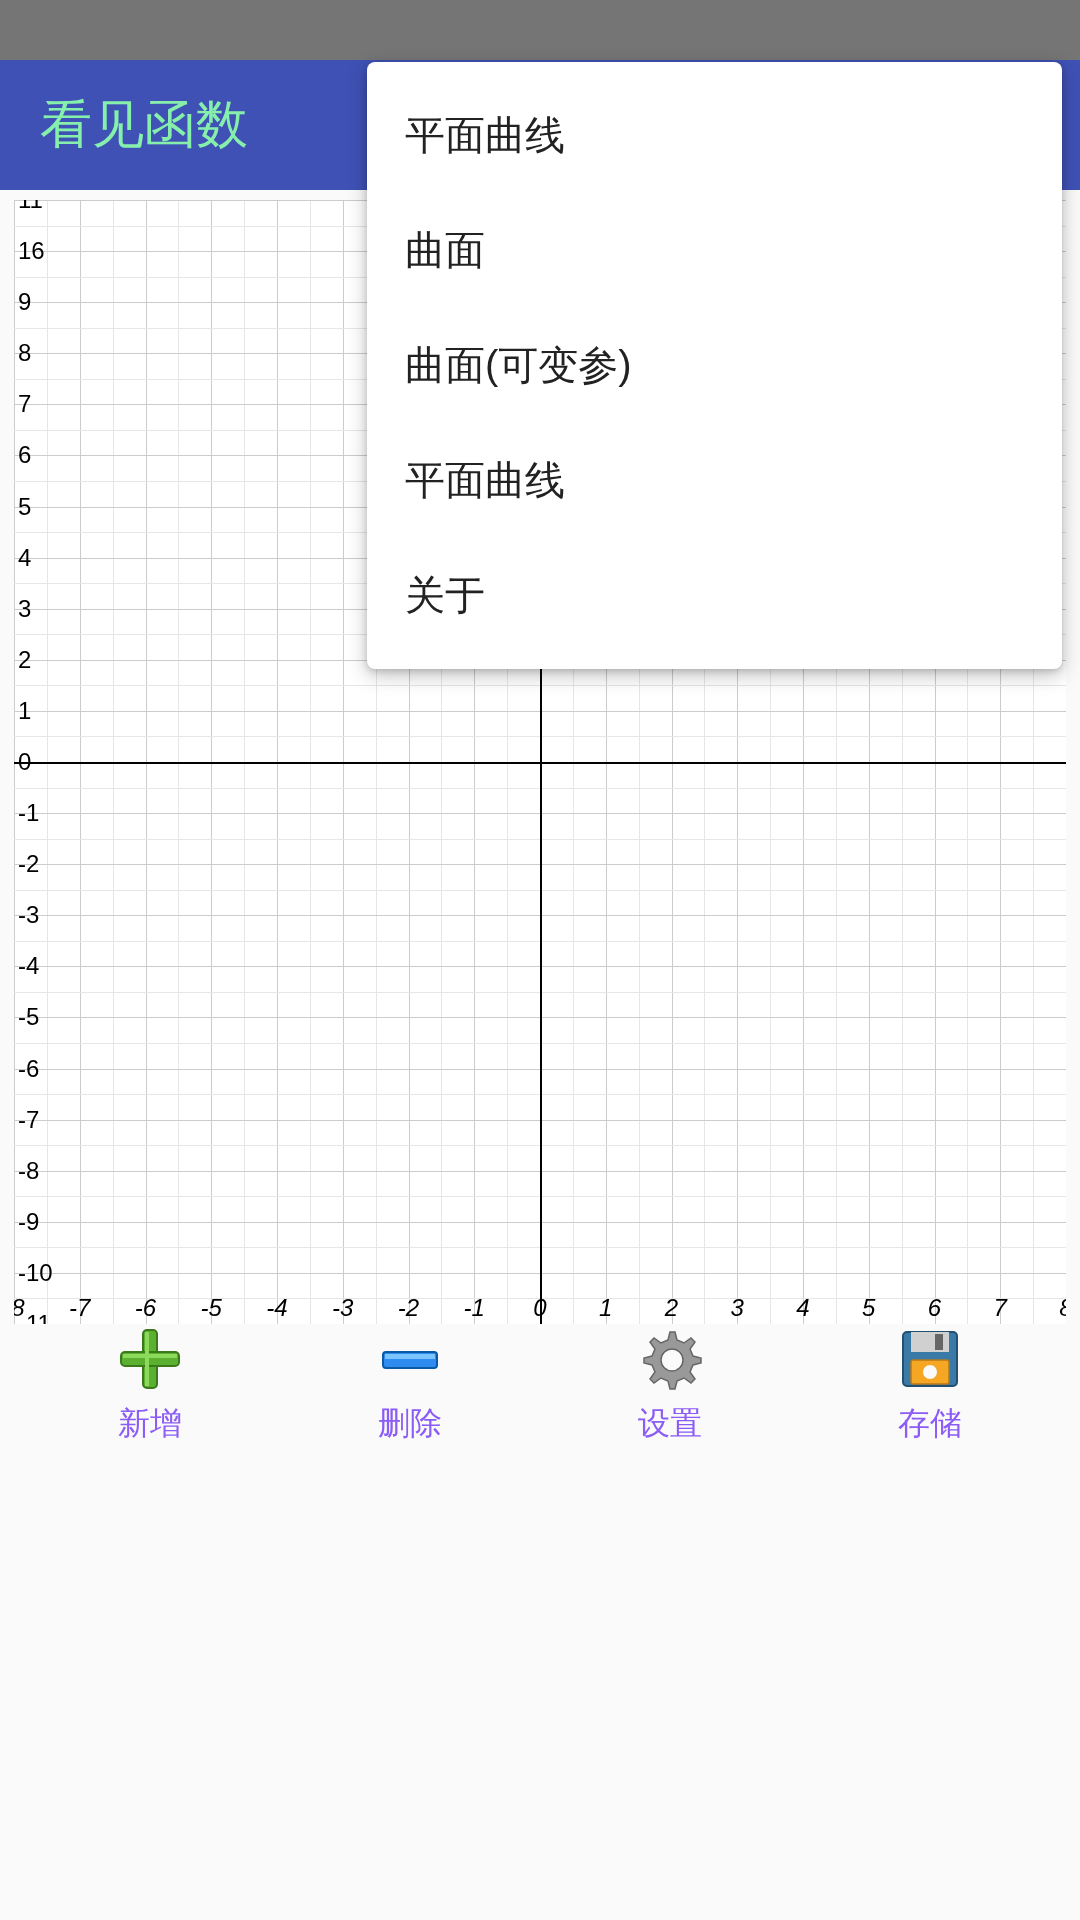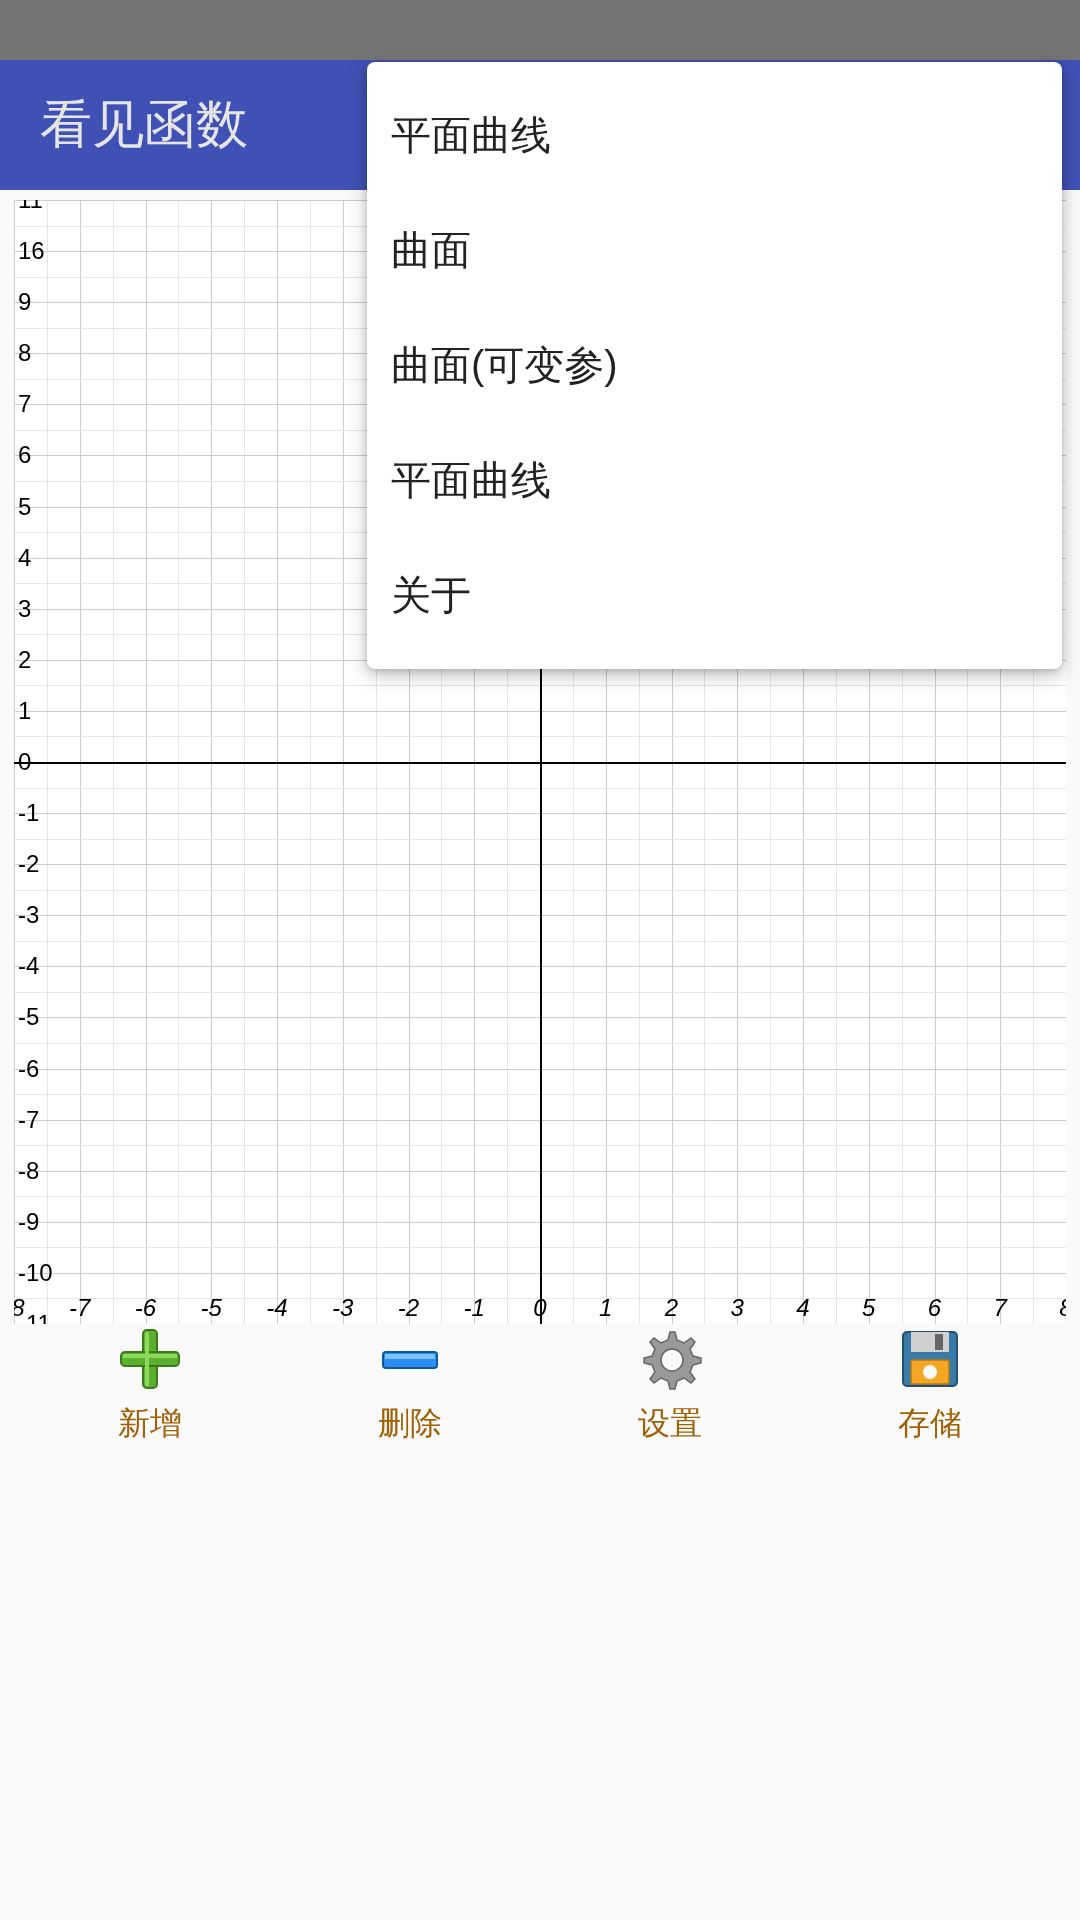--- a/index.html
+++ b/index.html
@@ -16,21 +16,21 @@
       background: #757575;
     }
     .app-bar {
       height: 130px;
       background: #3f51b5;
       display: flex;
       align-items: center;
       padding-left: 40px;
     }
     .app-title {
-      color: #e5e5e5;
+      color: #86efac;
       font-size: 52px;
       font-weight: 500;
     }
     .graph-area {
       position: relative;
       background: #fff;
       margin: 10px 14px 0 14px;
       height: 1124px;
       overflow: hidden;
     }
@@ -67,21 +67,21 @@
       top: 62px;
       right: 18px;
       width: 695px;
       background: #fff;
       border-radius: 8px;
       box-shadow: 0 6px 20px rgba(0,0,0,0.25), 0 2px 6px rgba(0,0,0,0.15);
       padding: 16px 0;
       z-index: 100;
     }
     .menu-item {
-      padding: 30px 24px;
+      padding: 30px 38px;
       font-size: 40px;
       color: #222;
       cursor: pointer;
     }
     .bottom-toolbar {
       position: absolute;
       bottom: 470px;
       left: 0;
       right: 0;
       height: 130px;
@@ -100,21 +100,21 @@
     }
     .toolbar-icon {
       width: 70px;
       height: 70px;
       display: flex;
       align-items: center;
       justify-content: center;
     }
     .toolbar-label {
       font-size: 32px;
-      color: #a16207;
+      color: #8b5cf6;
     }
     .bottom-blank {
       position: absolute;
       bottom: 0;
       left: 0;
       right: 0;
       height: 460px;
       background: #fafafa;
     }
   </style>

